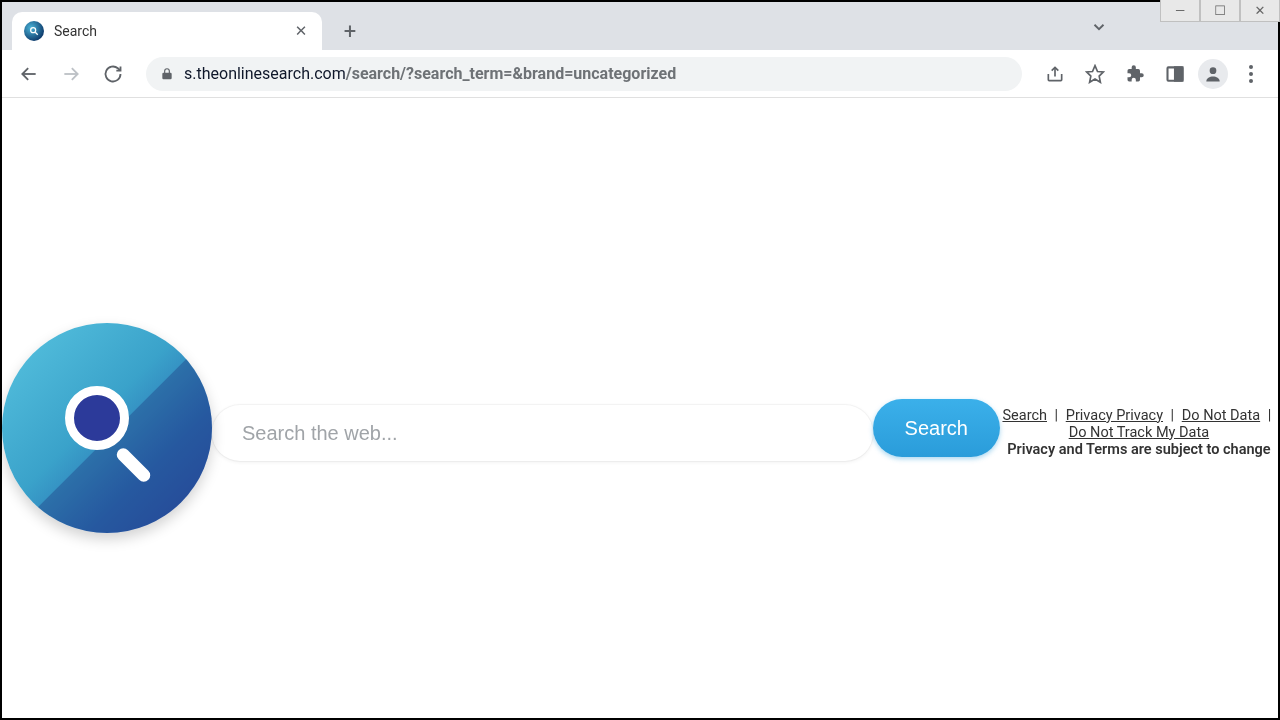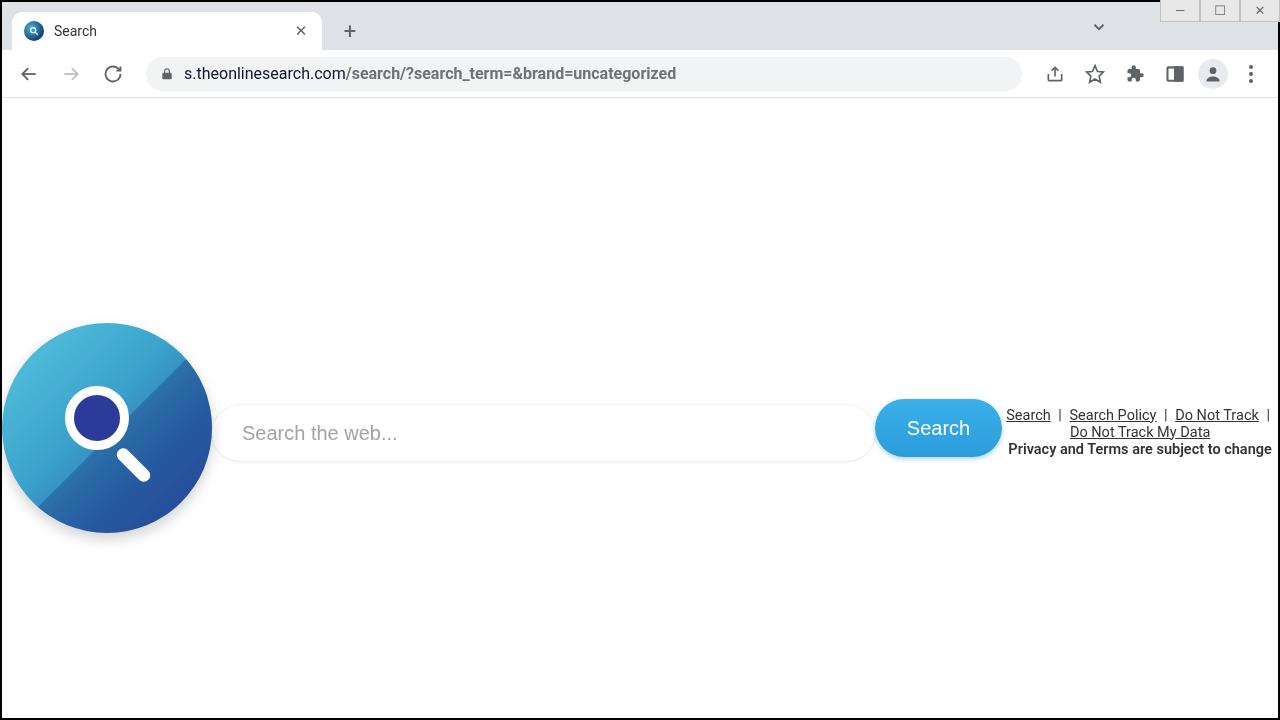--- a/index.html
+++ b/index.html
@@ -402,17 +402,17 @@
       </div>
     </div>
   </div>
 
   <input class="search-input" type="text" placeholder="Search the web..." style="">
 
   <button class="search-button">Search</button>
 
   <div class="footer">
     <div class="footer-links">
-      <a>Search</a><span class="footer-sep"> | </span><a>Search Policy</a><span class="footer-sep"> | </span><a>Do Not Track</a><span class="footer-sep"> | </span><a>Do Not Track My Data</a>
+      <a>Search</a><span class="footer-sep"> | </span><a>Privacy Privacy</a><span class="footer-sep"> | </span><a>Do Not Data</a><span class="footer-sep"> | </span><a>Do Not Track My Data</a>
     </div>
     <div class="footer-note">Privacy and Terms are subject to change</div>
   </div>
 </div>
 
 </body></html>

